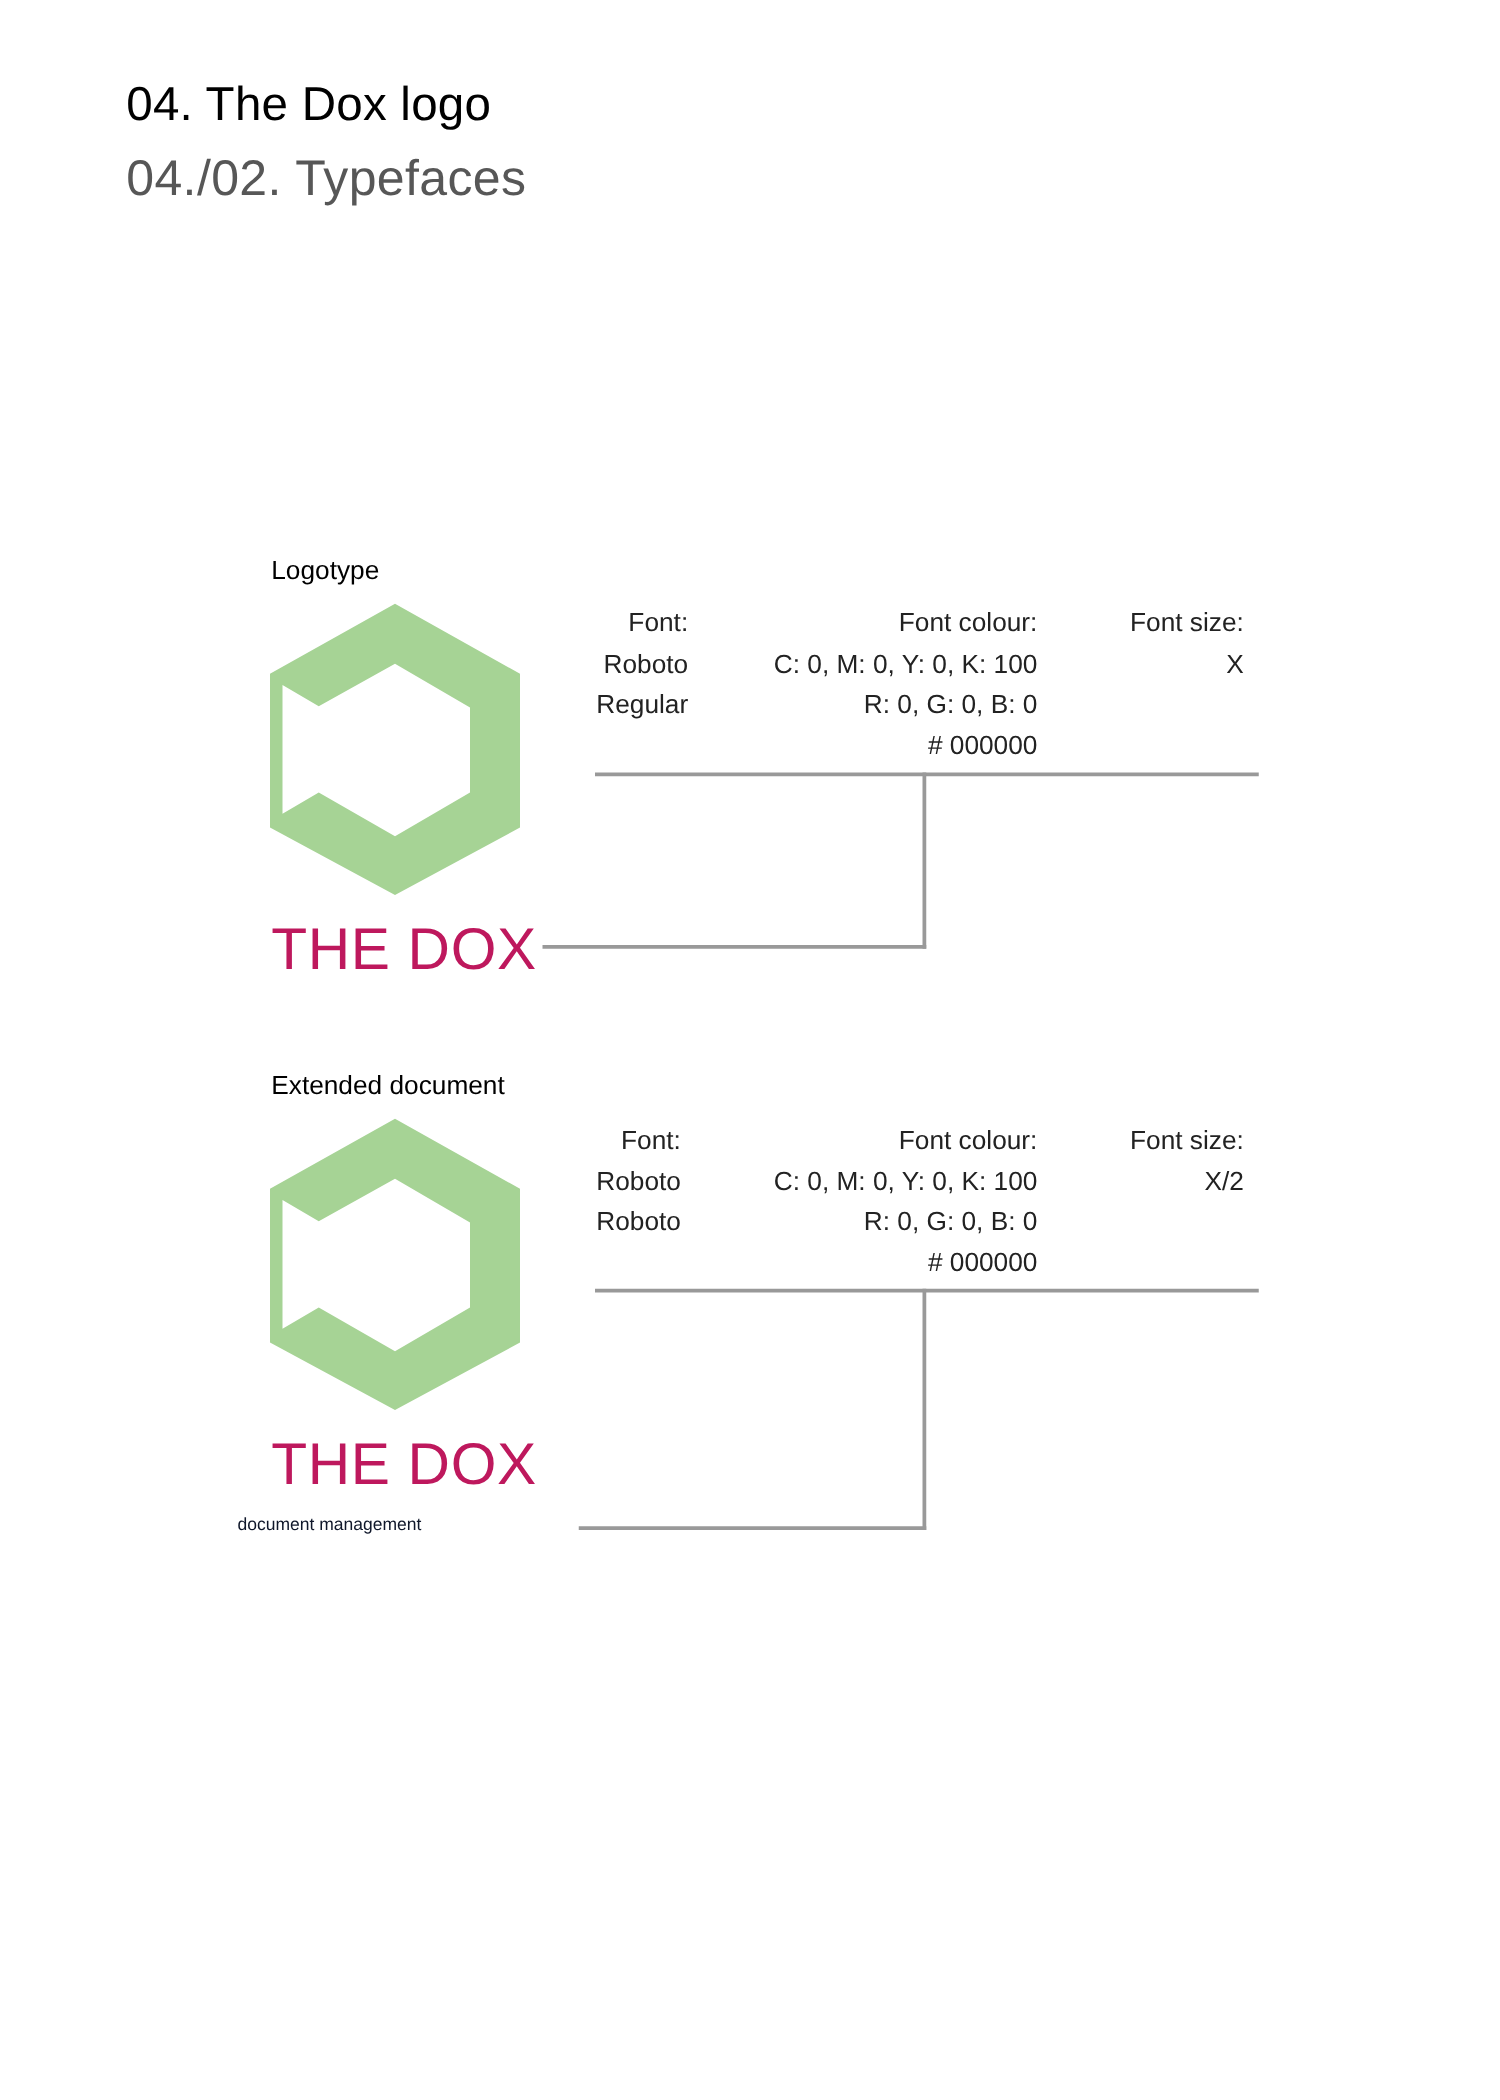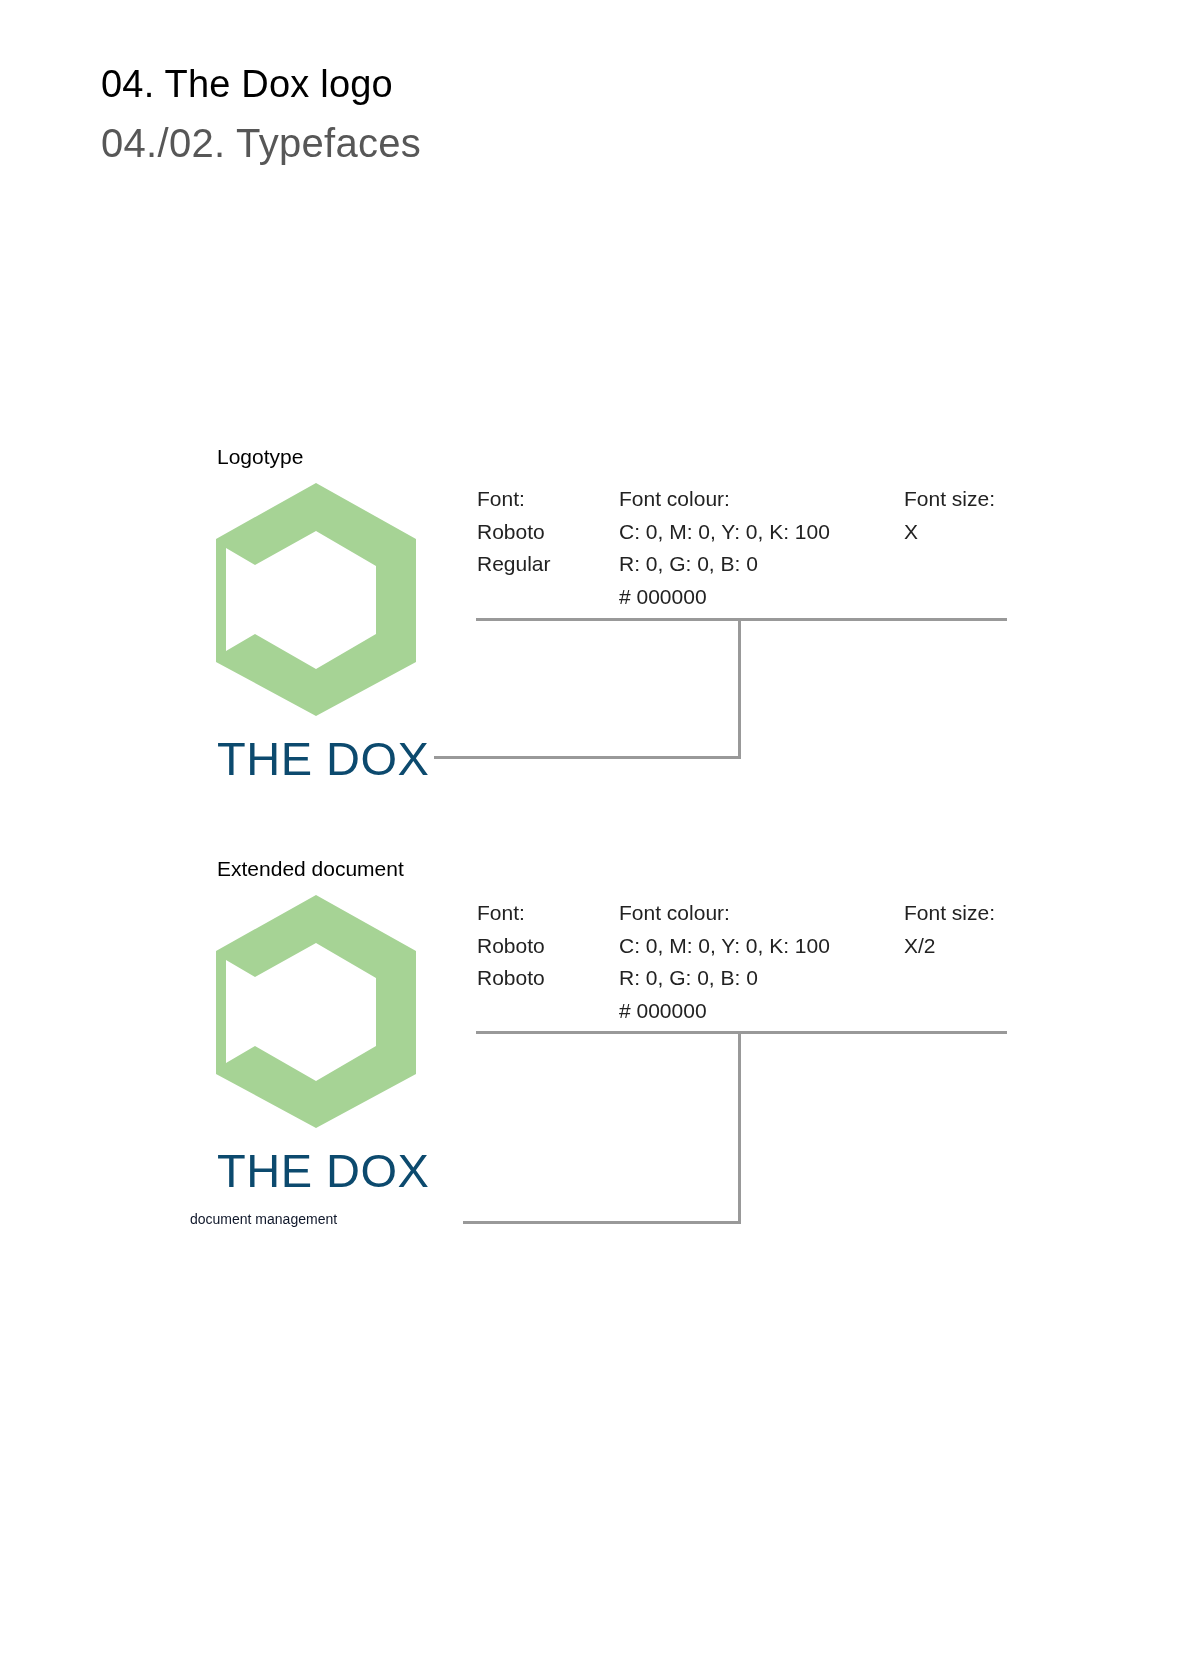--- a/index.html
+++ b/index.html
@@ -37,33 +37,33 @@
     .section-label {
       font-size: 21px; line-height: 24px;
       color: #000;
       text-align: right;
     }
 
     .logo-svg { position: absolute; }
 
     .wordmark {
       font-size: 47px; line-height: 50px;
-      color: #0c4a6e;
+      color: #be185d;
       letter-spacing: 0.5px;
     }
     .tagline {
       font-size: 14px; line-height: 26px;
       color: #0f172a;
     }
 
     .spec-col {
       font-size: 21px; line-height: 32.5px;
       color: #222;
     }
-    .spec-col div { white-space: nowrap; }
+    .spec-col div { white-space: nowrap; text-align: right; }
 
     .line {
       position: absolute;
       background: #999999;
     }
   </style>
 </head>
 <body>
 
 <div class="abs page-title">04. The Dox logo</div>

